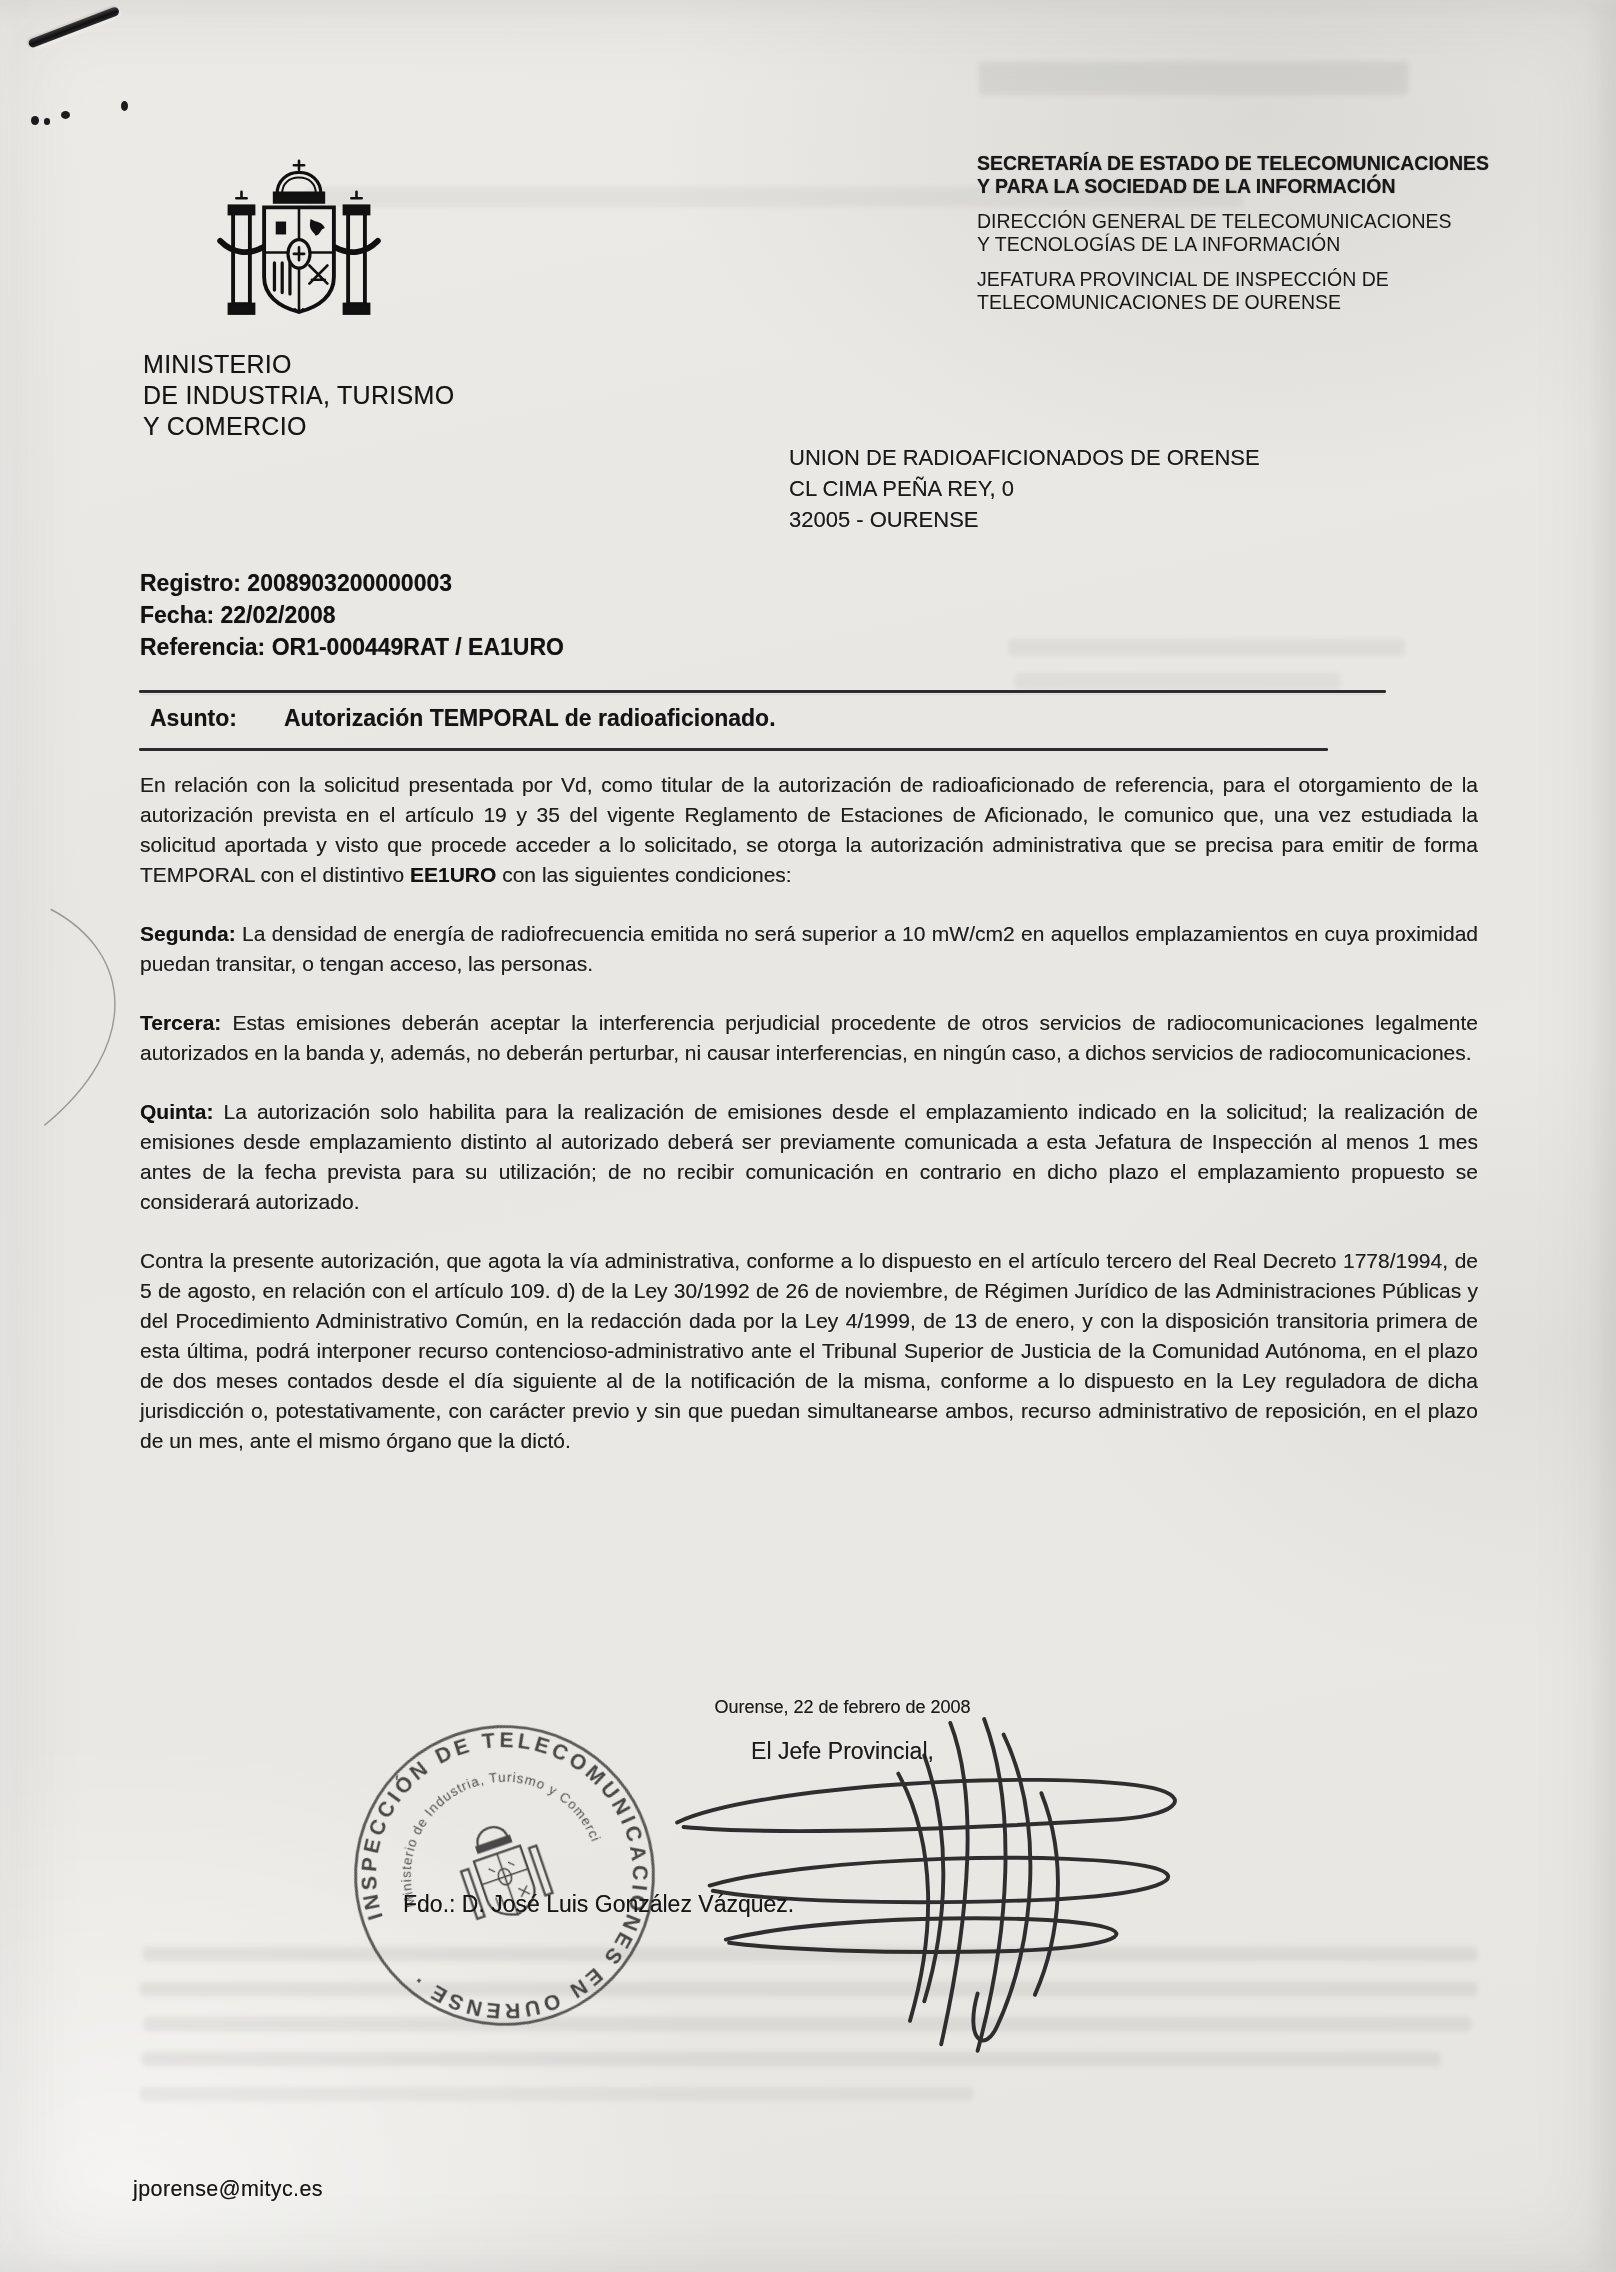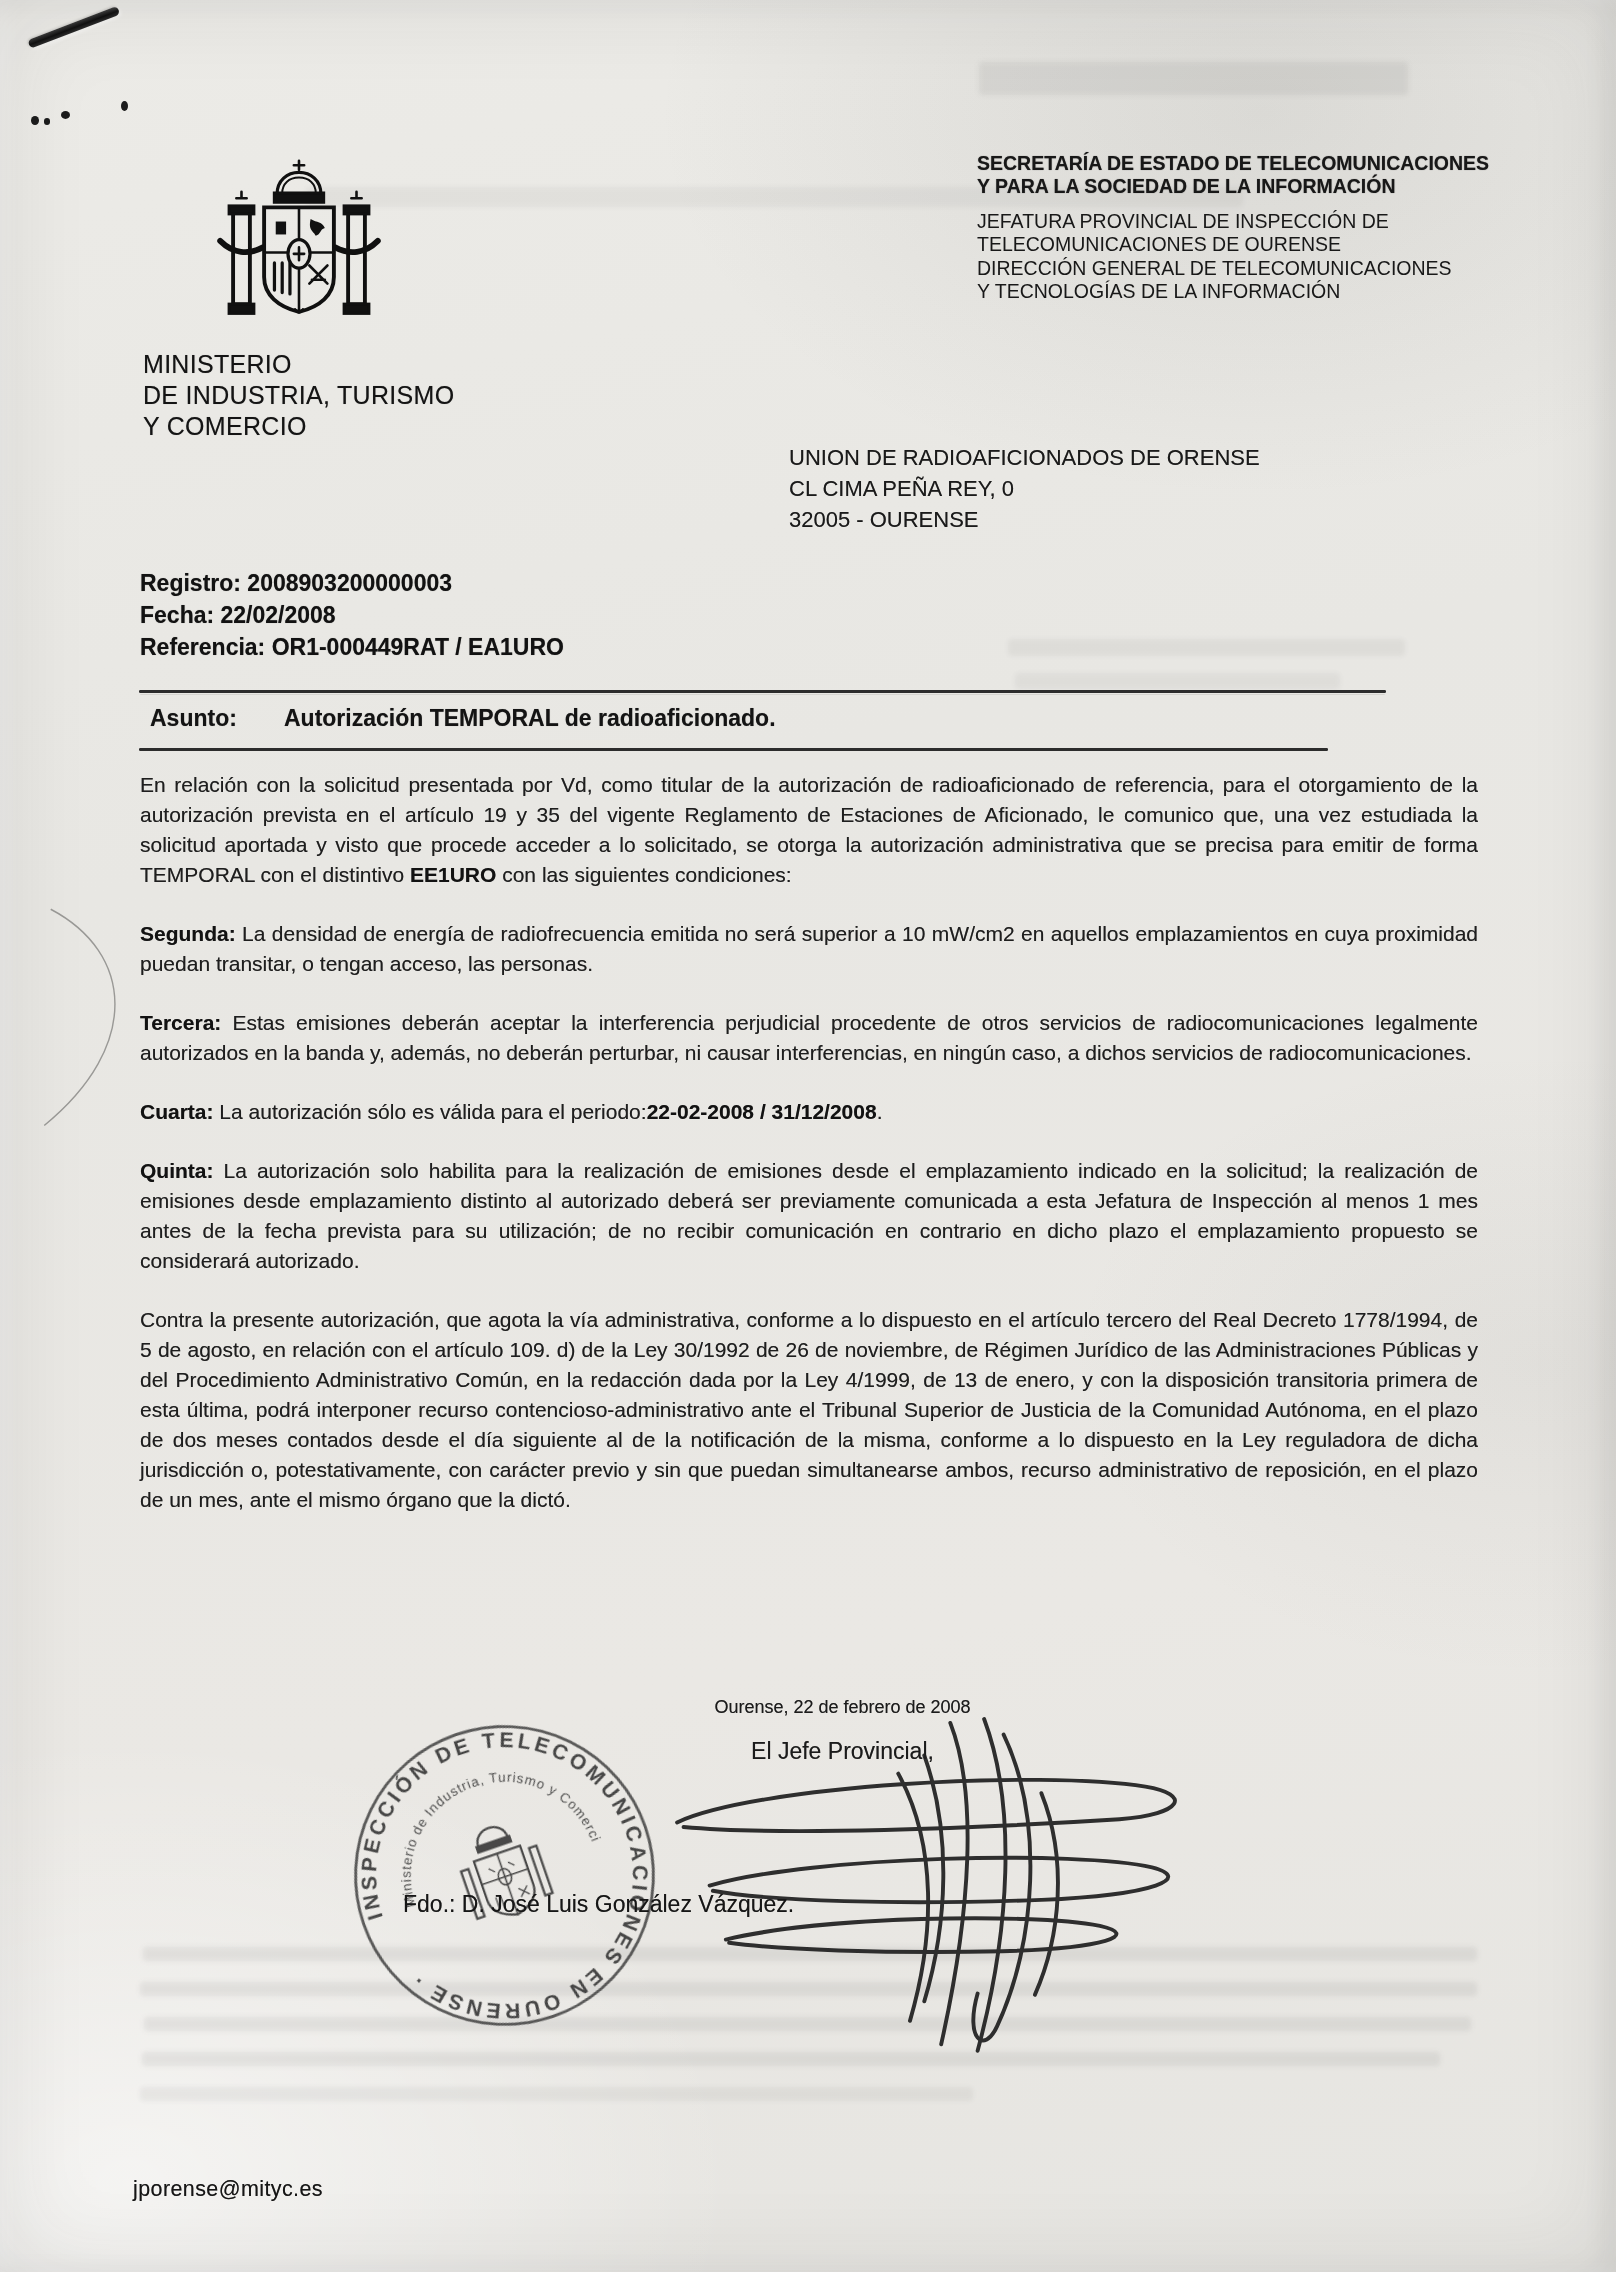--- a/index.html
+++ b/index.html
@@ -114,27 +114,27 @@
       <div>DE INDUSTRIA, TURISMO</div>
       <div>Y COMERCIO</div>
     </div>
   </div>
 
   <div class="org-header">
     <div class="org-block b">
       <div>SECRETARÍA DE ESTADO DE TELECOMUNICACIONES</div>
       <div>Y PARA LA SOCIEDAD DE LA INFORMACIÓN</div>
     </div>
+    <div class="org-block">
+      <div>DIRECCIÓN GENERAL DE TELECOMUNICACIONES</div>
+      <div>Y TECNOLOGÍAS DE LA INFORMACIÓN</div>
+    </div>
     <div class="org-block" style="margin-bottom:0;">
       <div>JEFATURA PROVINCIAL DE INSPECCIÓN DE</div>
       <div>TELECOMUNICACIONES DE OURENSE</div>
-    </div>
-    <div class="org-block">
-      <div>DIRECCIÓN GENERAL DE TELECOMUNICACIONES</div>
-      <div>Y TECNOLOGÍAS DE LA INFORMACIÓN</div>
     </div>
   </div>
 
   <div class="addressee">
     <div>UNION DE RADIOAFICIONADOS DE ORENSE</div>
     <div>CL CIMA PEÑA REY, 0</div>
     <div>32005 - OURENSE</div>
   </div>
 
   <div class="registry">
@@ -147,21 +147,20 @@
   <div class="asunto">
     <span class="lab">Asunto:</span>
     <span>Autorización TEMPORAL de radioaficionado.</span>
   </div>
   <div class="rule r2"></div>
 
   <div class="body-text">
     <p><span>En relación con la solicitud presentada por Vd, como titular de la autorización de radioaficionado de referencia, para el otorgamiento de la autorización prevista en el artículo 19 y 35 del vigente Reglamento de Estaciones de Aficionado, le comunico que, una vez estudiada la solicitud aportada y visto que procede acceder a lo solicitado, se otorga la autorización administrativa que se precisa para emitir de forma TEMPORAL con el distintivo </span><b>EE1URO</b><span> con las siguientes condiciones:</span></p>
     <p><b>Segunda:</b><span> La densidad de energía de radiofrecuencia emitida no será superior a 10 mW/cm2 en aquellos emplazamientos en cuya proximidad puedan transitar, o tengan acceso, las personas.</span></p>
     <p><b>Tercera:</b><span> Estas emisiones deberán aceptar la interferencia perjudicial procedente de otros servicios de radiocomunicaciones legalmente autorizados en la banda y, además, no deberán perturbar, ni causar interferencias, en ningún caso, a dichos servicios de radiocomunicaciones.</span></p>
-    <p><b>Cuarta:</b><span> La autorización sólo es válida para el periodo:</span><b>22-02-2008 / 31/12/2008</b><span>.</span></p>
     <p><b>Quinta:</b><span> La autorización solo habilita para la realización de emisiones desde el emplazamiento indicado en la solicitud; la realización de emisiones desde emplazamiento distinto al autorizado deberá ser previamente comunicada a esta Jefatura de Inspección al menos 1 mes antes de la fecha prevista para su utilización; de no recibir comunicación en contrario en dicho plazo el emplazamiento propuesto se considerará autorizado.</span></p>
     <p><span>Contra la presente autorización, que agota la vía administrativa, conforme a lo dispuesto en el artículo tercero del Real Decreto 1778/1994, de 5 de agosto, en relación con el artículo 109. d) de la Ley 30/1992 de 26 de noviembre, de Régimen Jurídico de las Administraciones Públicas y del Procedimiento Administrativo Común, en la redacción dada por la Ley 4/1999, de 13 de enero, y con la disposición transitoria primera de esta última, podrá interponer recurso contencioso-administrativo ante el Tribunal Superior de Justicia de la Comunidad Autónoma, en el plazo de dos meses contados desde el día siguiente al de la notificación de la misma, conforme a lo dispuesto en la Ley reguladora de dicha jurisdicción o, potestativamente, con carácter previo y sin que puedan simultanearse ambos, recurso administrativo de reposición, en el plazo de un mes, ante el mismo órgano que la dictó.</span></p>
   </div>
 
   <div class="closing-date">Ourense, 22 de febrero de 2008</div>
   <div class="closing-title">El Jefe Provincial,</div>
 
   <svg class="stamp" viewBox="0 0 500 500">
     <defs>
       <path id="ringPath" d="M 50 250 A 200 200 0 1 1 450 250 A 200 200 0 1 1 50 250"></path>

